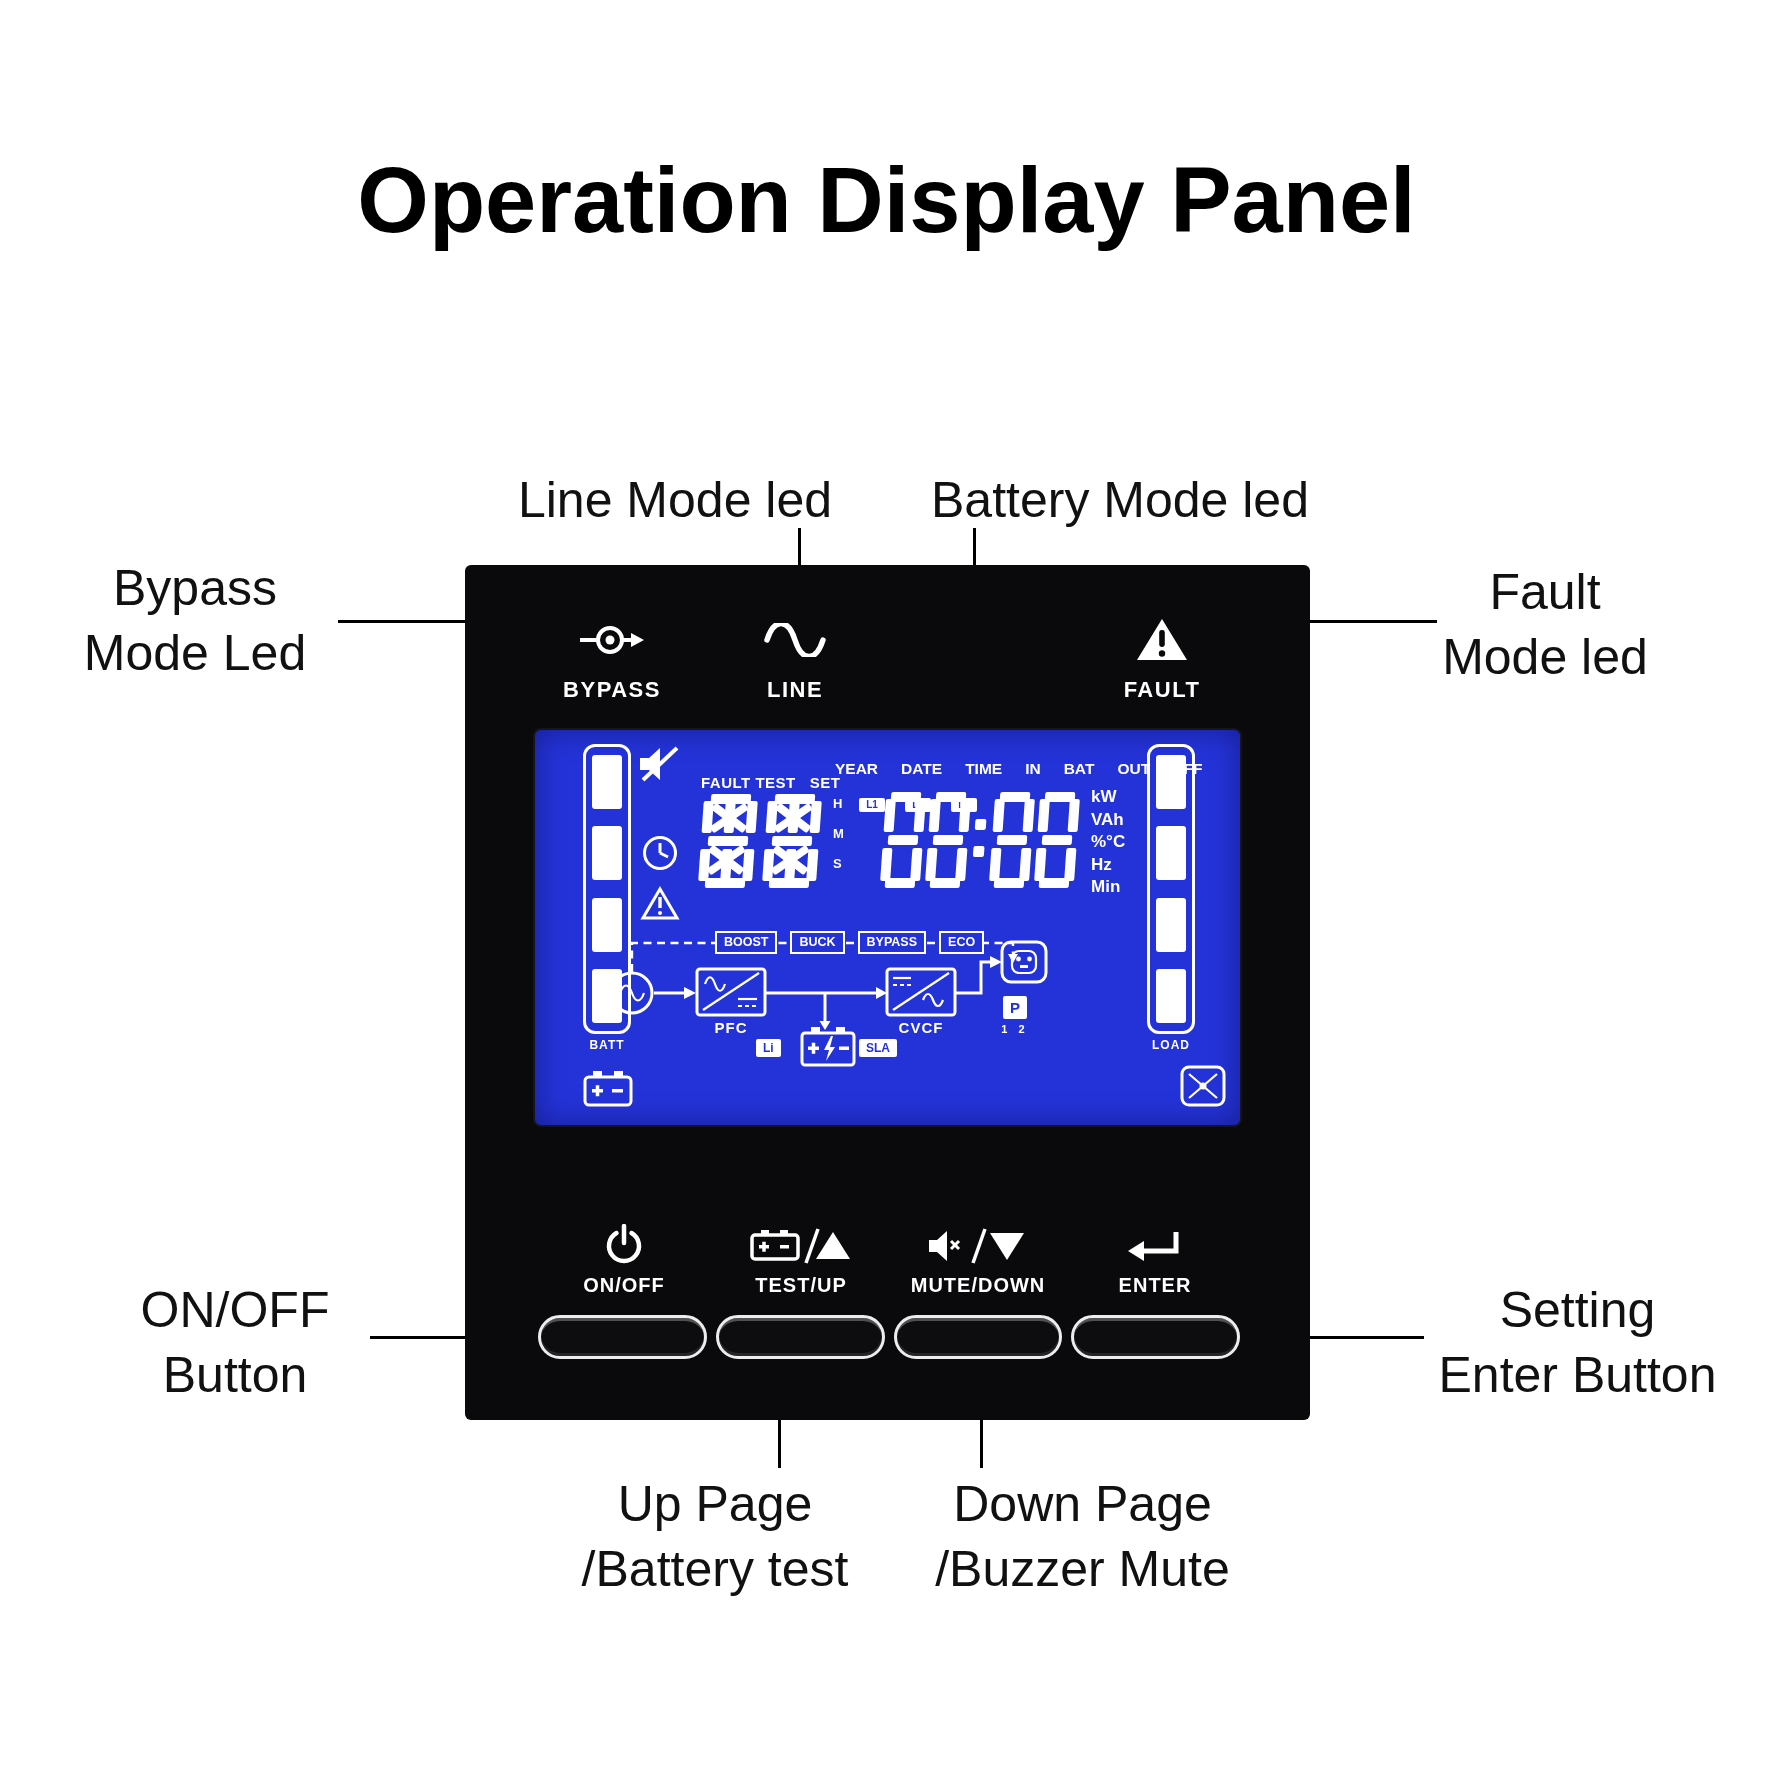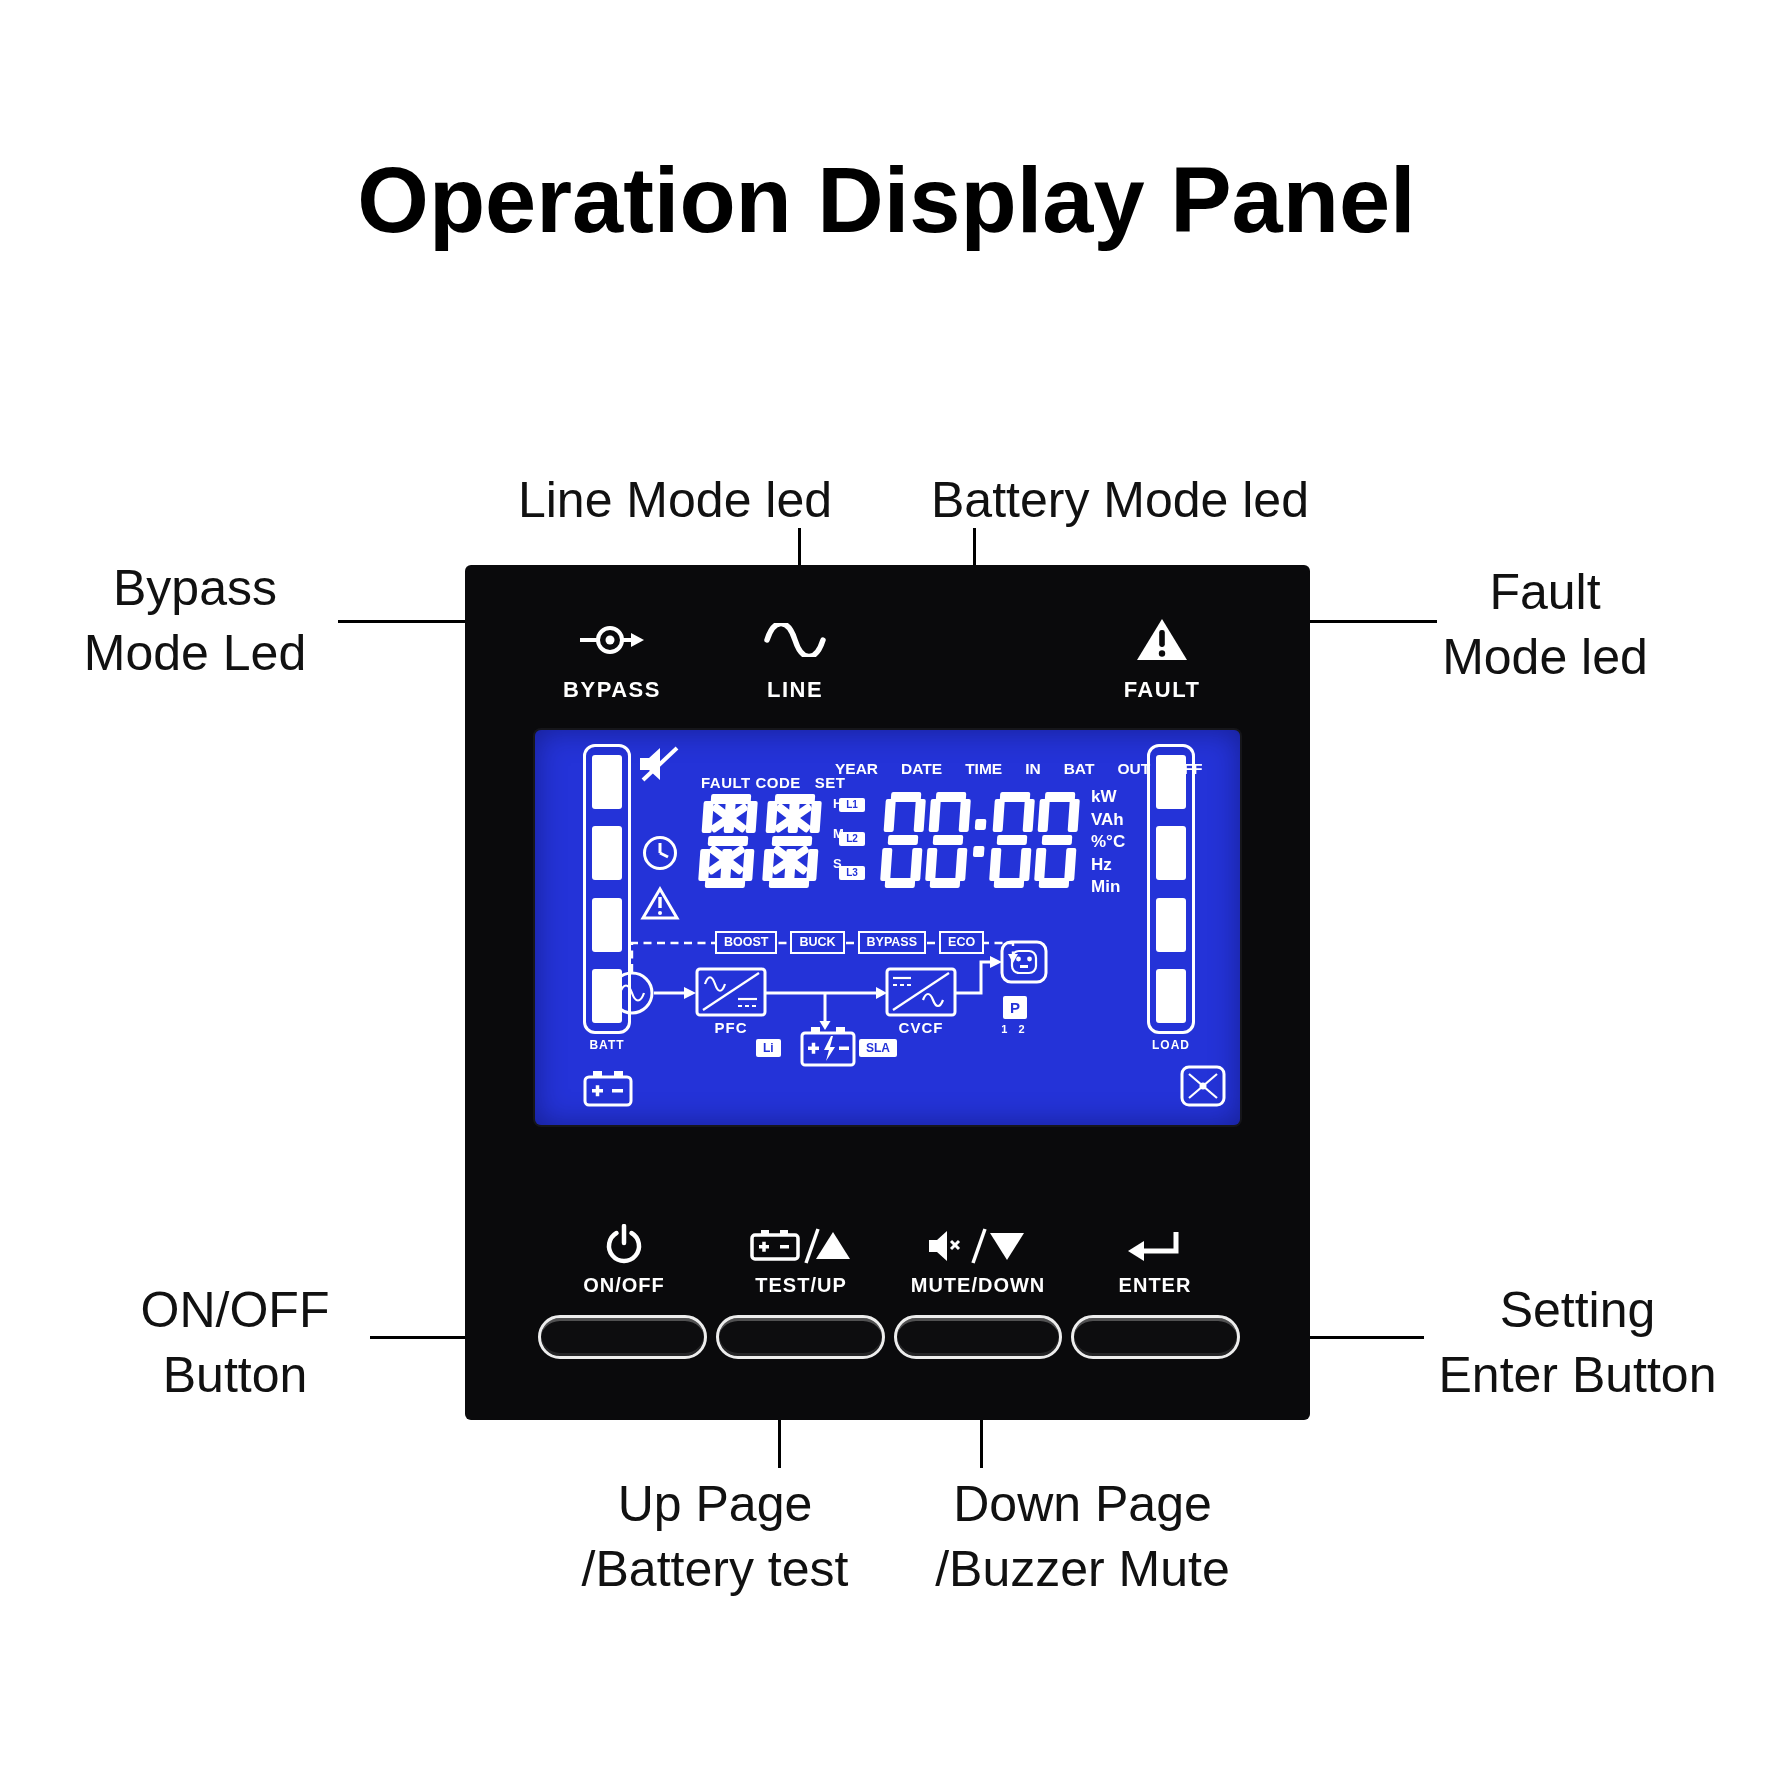--- a/index.html
+++ b/index.html
@@ -80,21 +80,21 @@
   .xa,.xb{top:calc(25% - 4px);left:12%;right:12%;height:8px;}
   .xc,.xd{top:calc(75% - 9px);left:12%;right:12%;height:8px;}
   .xa,.xc{transform:rotate(36deg)}
   .xb,.xd{transform:rotate(-36deg)}
   .colon{position:relative;display:inline-block;width:14px;height:var(--dh,96px);margin-right:var(--dg,6px)}
   .colon i{position:absolute;left:1px;width:11px;height:11px;background:#fff;border-radius:2px;}
   .c1{top:28%}.c2{top:56%}
 
   .hms{left:298px;top:66px;display:flex;flex-direction:column;font-size:13px;font-weight:bold;}
   .hms span{height:30px;}
-  .phases{left:304px;top:68px;display:flex;flex-direction:column;gap:20px;}
+  .phases{left:324px;top:68px;display:flex;flex-direction:row;gap:20px;}
   .phase-box{width:26px;background:#fff;color:#2433d8;font-size:10px;font-weight:bold;
              text-align:center;padding:2px 0;border-radius:2px;line-height:1;}
   .units{left:556px;top:56px;width:54px;font-size:17px;font-weight:bold;line-height:22.5px;}
 
   
   .modes{left:180px;top:201px;display:flex;gap:13px;}
   .mode-box{border:2px solid #fff;background:#2433d8;color:#fff;font-size:12.5px;font-weight:bold;
             padding:2px 7px;line-height:1.2;}
   .pfc-label{left:162px;top:289px;width:68px;text-align:center;font-size:15px;font-weight:bold;letter-spacing:1px;}
   .cvcf-label{left:352px;top:289px;width:68px;text-align:center;font-size:15px;font-weight:bold;letter-spacing:1px;}
@@ -286,21 +286,21 @@
       </div>
       <div class="lcd-abs warn-pos">
         <svg width="40" height="36" viewBox="0 0 40 36">
           <polygon points="20,3 37,32 3,32" class="st3"></polygon>
           <rect x="18.3" y="11" width="3.4" height="11" class="fw"></rect>
           <circle cx="20" cy="27" r="2" class="fw"></circle>
         </svg>
       </div>
 
       <div class="lcd-abs status-row">
-        <span>FAULT CODE</span>
+        <span>FAULT TEST</span>
         <span>SET</span>
       </div>
       <div class="lcd-abs header-row">
         <span>YEAR</span>
         <span>DATE</span>
         <span>TIME</span>
         <span>IN</span>
         <span>BAT</span>
         <span>OUT</span>
         <span>EFF</span>

